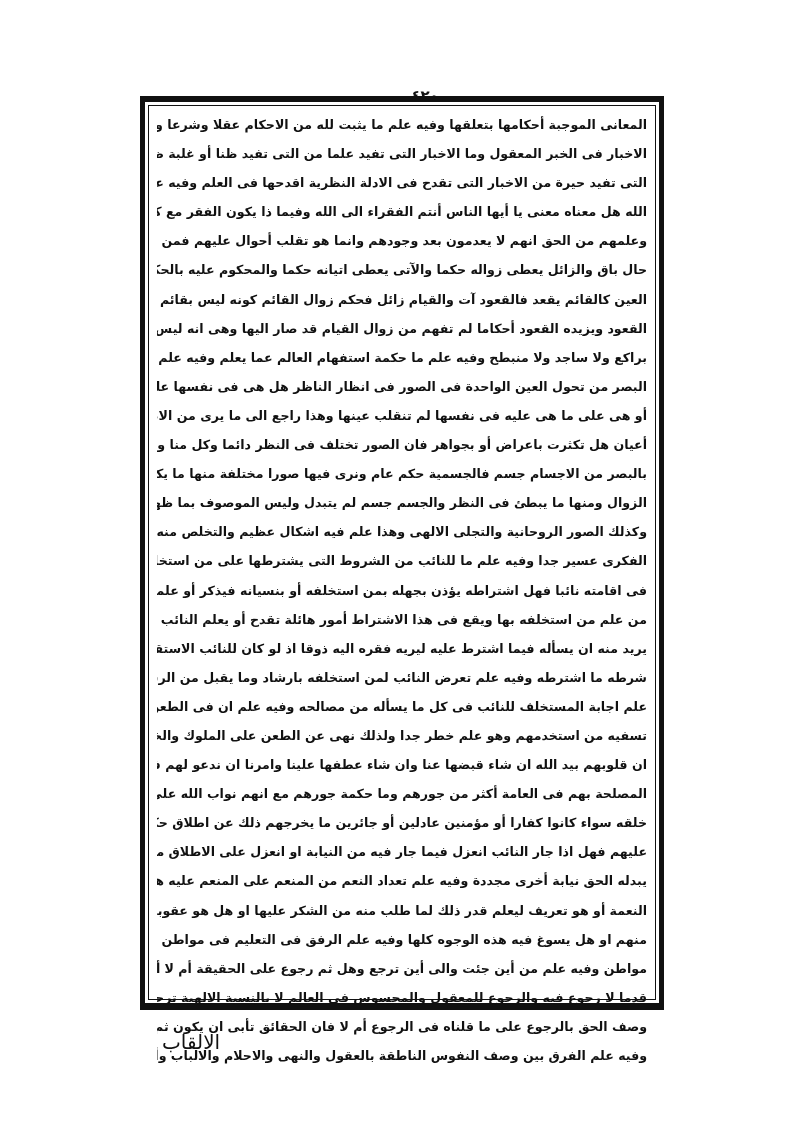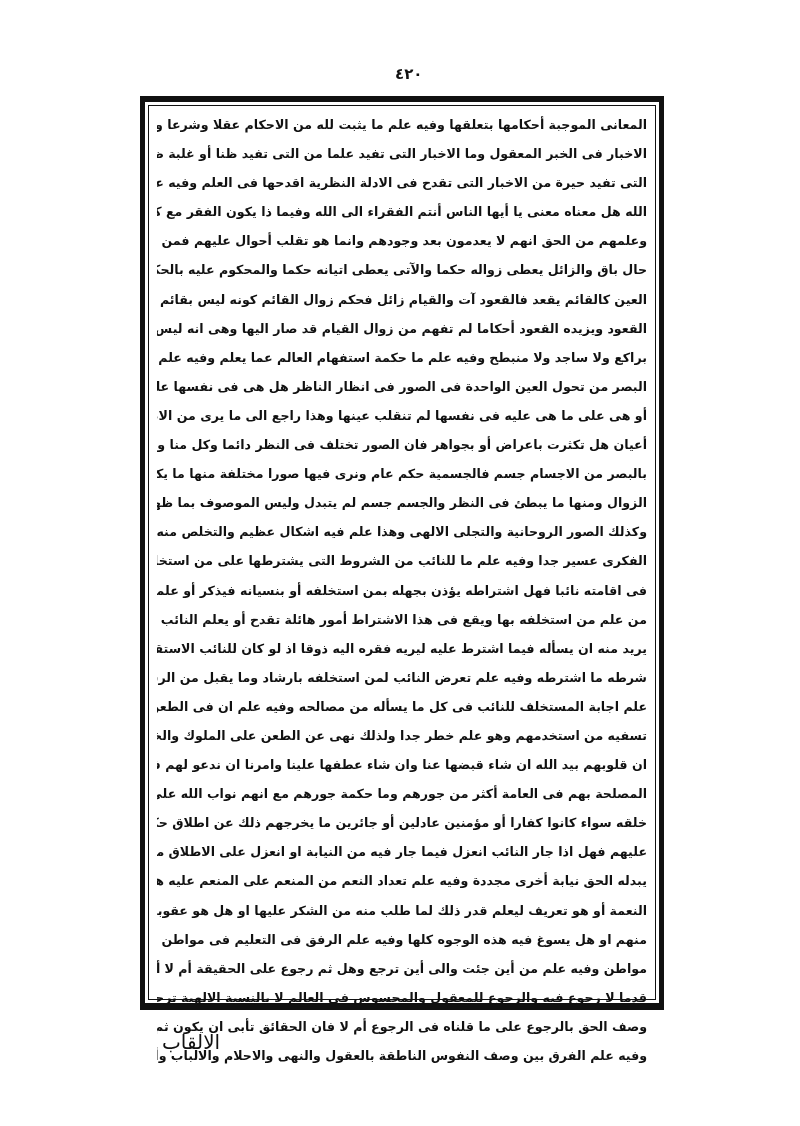--- a/index.html
+++ b/index.html
@@ -10,23 +10,24 @@
     body {
       width: 800px;
       height: 1126px;
       position: relative;
       overflow: hidden;
       font-family: "DejaVu Sans", sans-serif;
       color: #111111;
     }
     .page-number {
       position: absolute;
-      top: 65px;
+      top: 87px;
       left: 395px;
       width: 60px;
+      text-align: center;
       font-size: 15px;
       font-weight: bold;
       letter-spacing: 1px;
     }
     .frame-outer {
       position: absolute;
       top: 96px;
       left: 140px;
       width: 524px;
       height: 914px;

